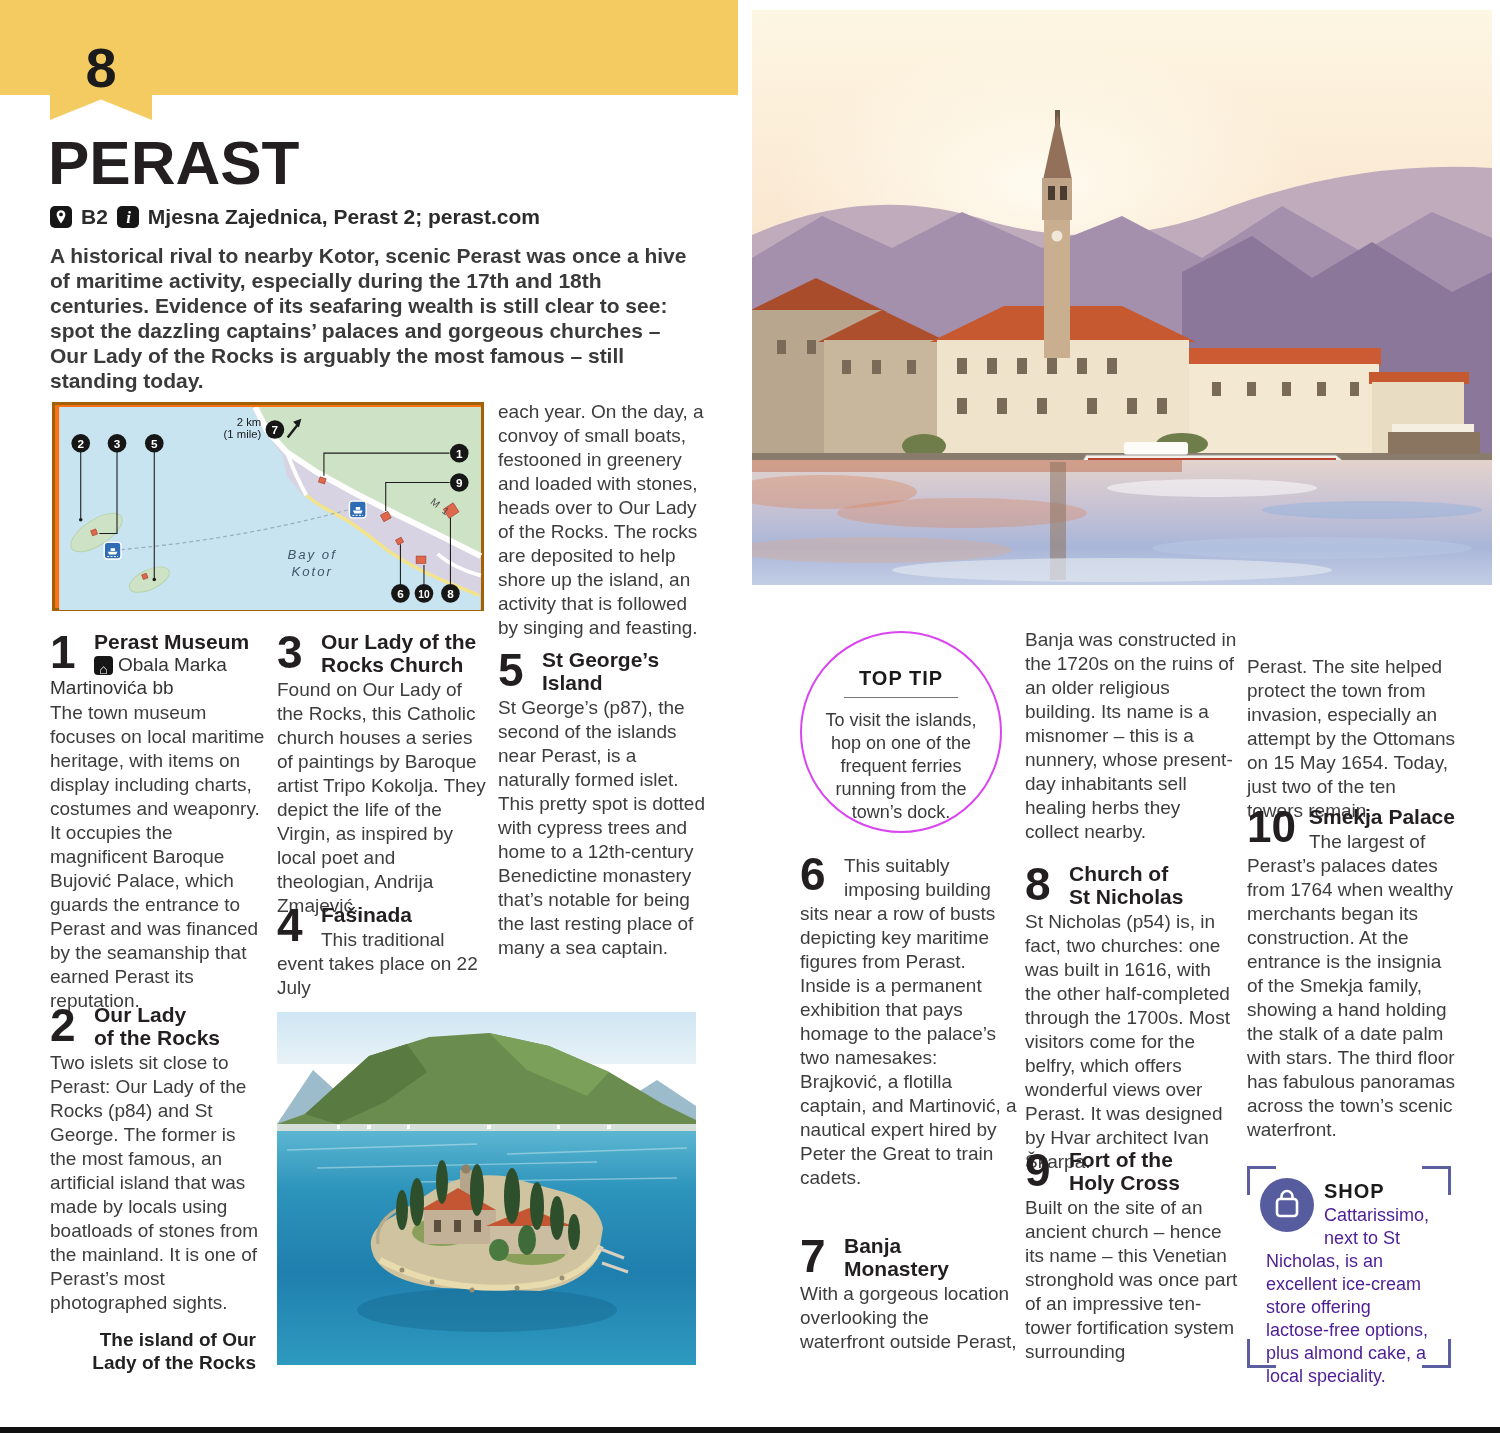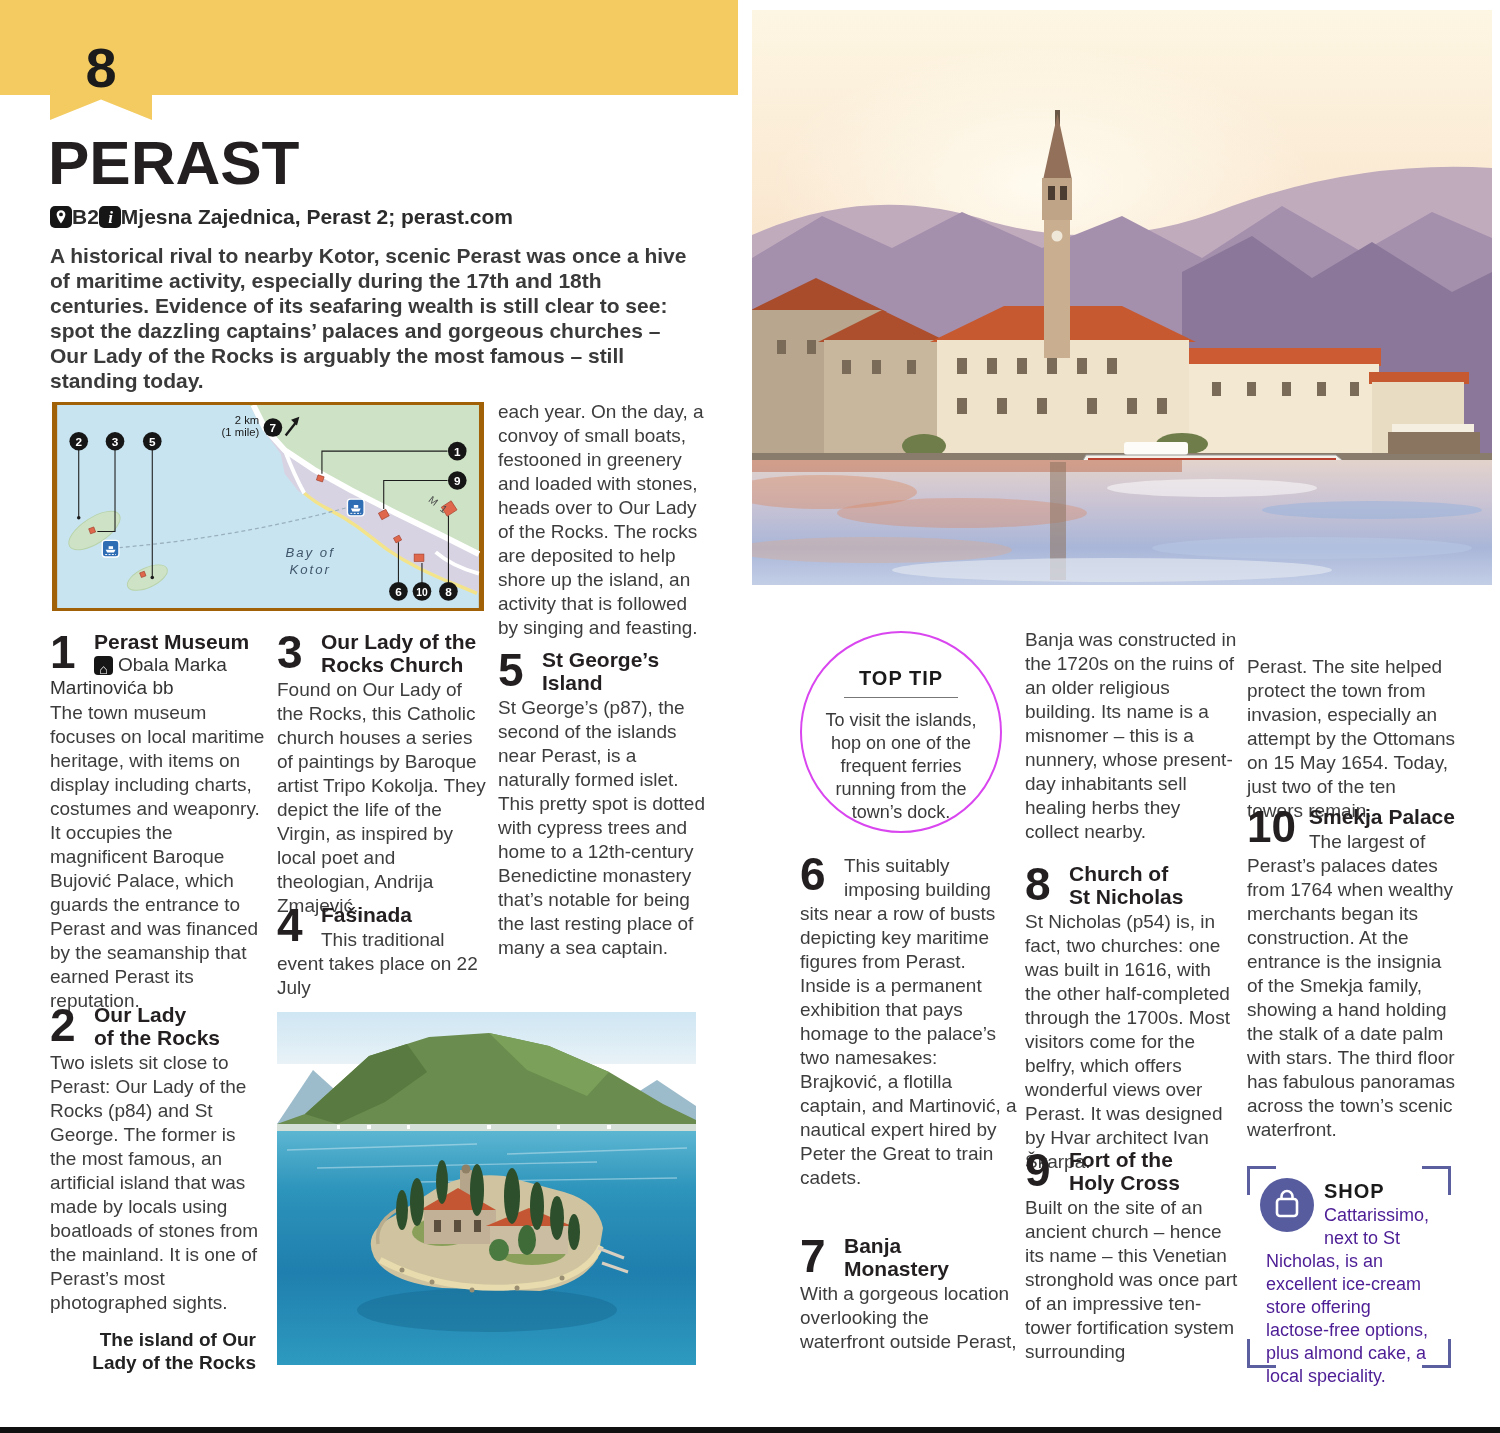--- a/index.html
+++ b/index.html
@@ -8,30 +8,30 @@
 
   
   .banner{position:absolute;left:0;top:0;width:738px;height:95px;background:#f3cb60;}
   .tab{position:absolute;left:50px;top:0;width:102px;height:120px;background:#f3cb60;
        clip-path:polygon(0 0,100% 0,100% 100%,50% 83%,0 100%);text-align:center;}
   .tab .n{display:inline-block;margin-top:40px;font-size:56px;line-height:1;font-weight:800;color:#1b1b1b;}
 
   .pagetitle{position:absolute;left:48px;top:132px;font-size:62px;line-height:1;font-weight:800;
              letter-spacing:0;color:#231f20;}
 
-  .meta{position:absolute;left:50px;top:204px;height:26px;display:flex;align-items:center;
+  .meta{position:absolute;left:50px;top:204px;height:26px;display:flex;align-items:center;gap:9px;
         font-size:21px;font-weight:600;color:#2b2b2b;}
   .meta svg{display:block;}
 
   .intro{position:absolute;left:50px;top:243px;width:652px;font-size:21px;line-height:25px;
          font-weight:700;color:#3a3a3a;}
 
   
-  .mapwrap{position:absolute;left:52px;top:402px;width:432px;height:209px;background:#a16207;
-           border:1px solid #a16207;box-sizing:border-box;padding:2px;}
+  .mapwrap{position:absolute;left:52px;top:402px;width:432px;height:209px;background:#f97316;
+           border:3px solid #a16207;box-sizing:border-box;padding:2px;}
   .mapwrap svg{display:block;}
 
   
   .photo-main{position:absolute;left:752px;top:10px;width:740px;height:575px;}
   .photo-island{position:absolute;left:277px;top:1012px;width:419px;height:353px;}
   .caption{position:absolute;font-size:19px;line-height:23px;font-weight:700;color:#222;}
   .cap-main{left:800px;top:590px;width:560px;}
   .cap-island{left:88px;top:1328px;width:168px;text-align:right;}
 
   

